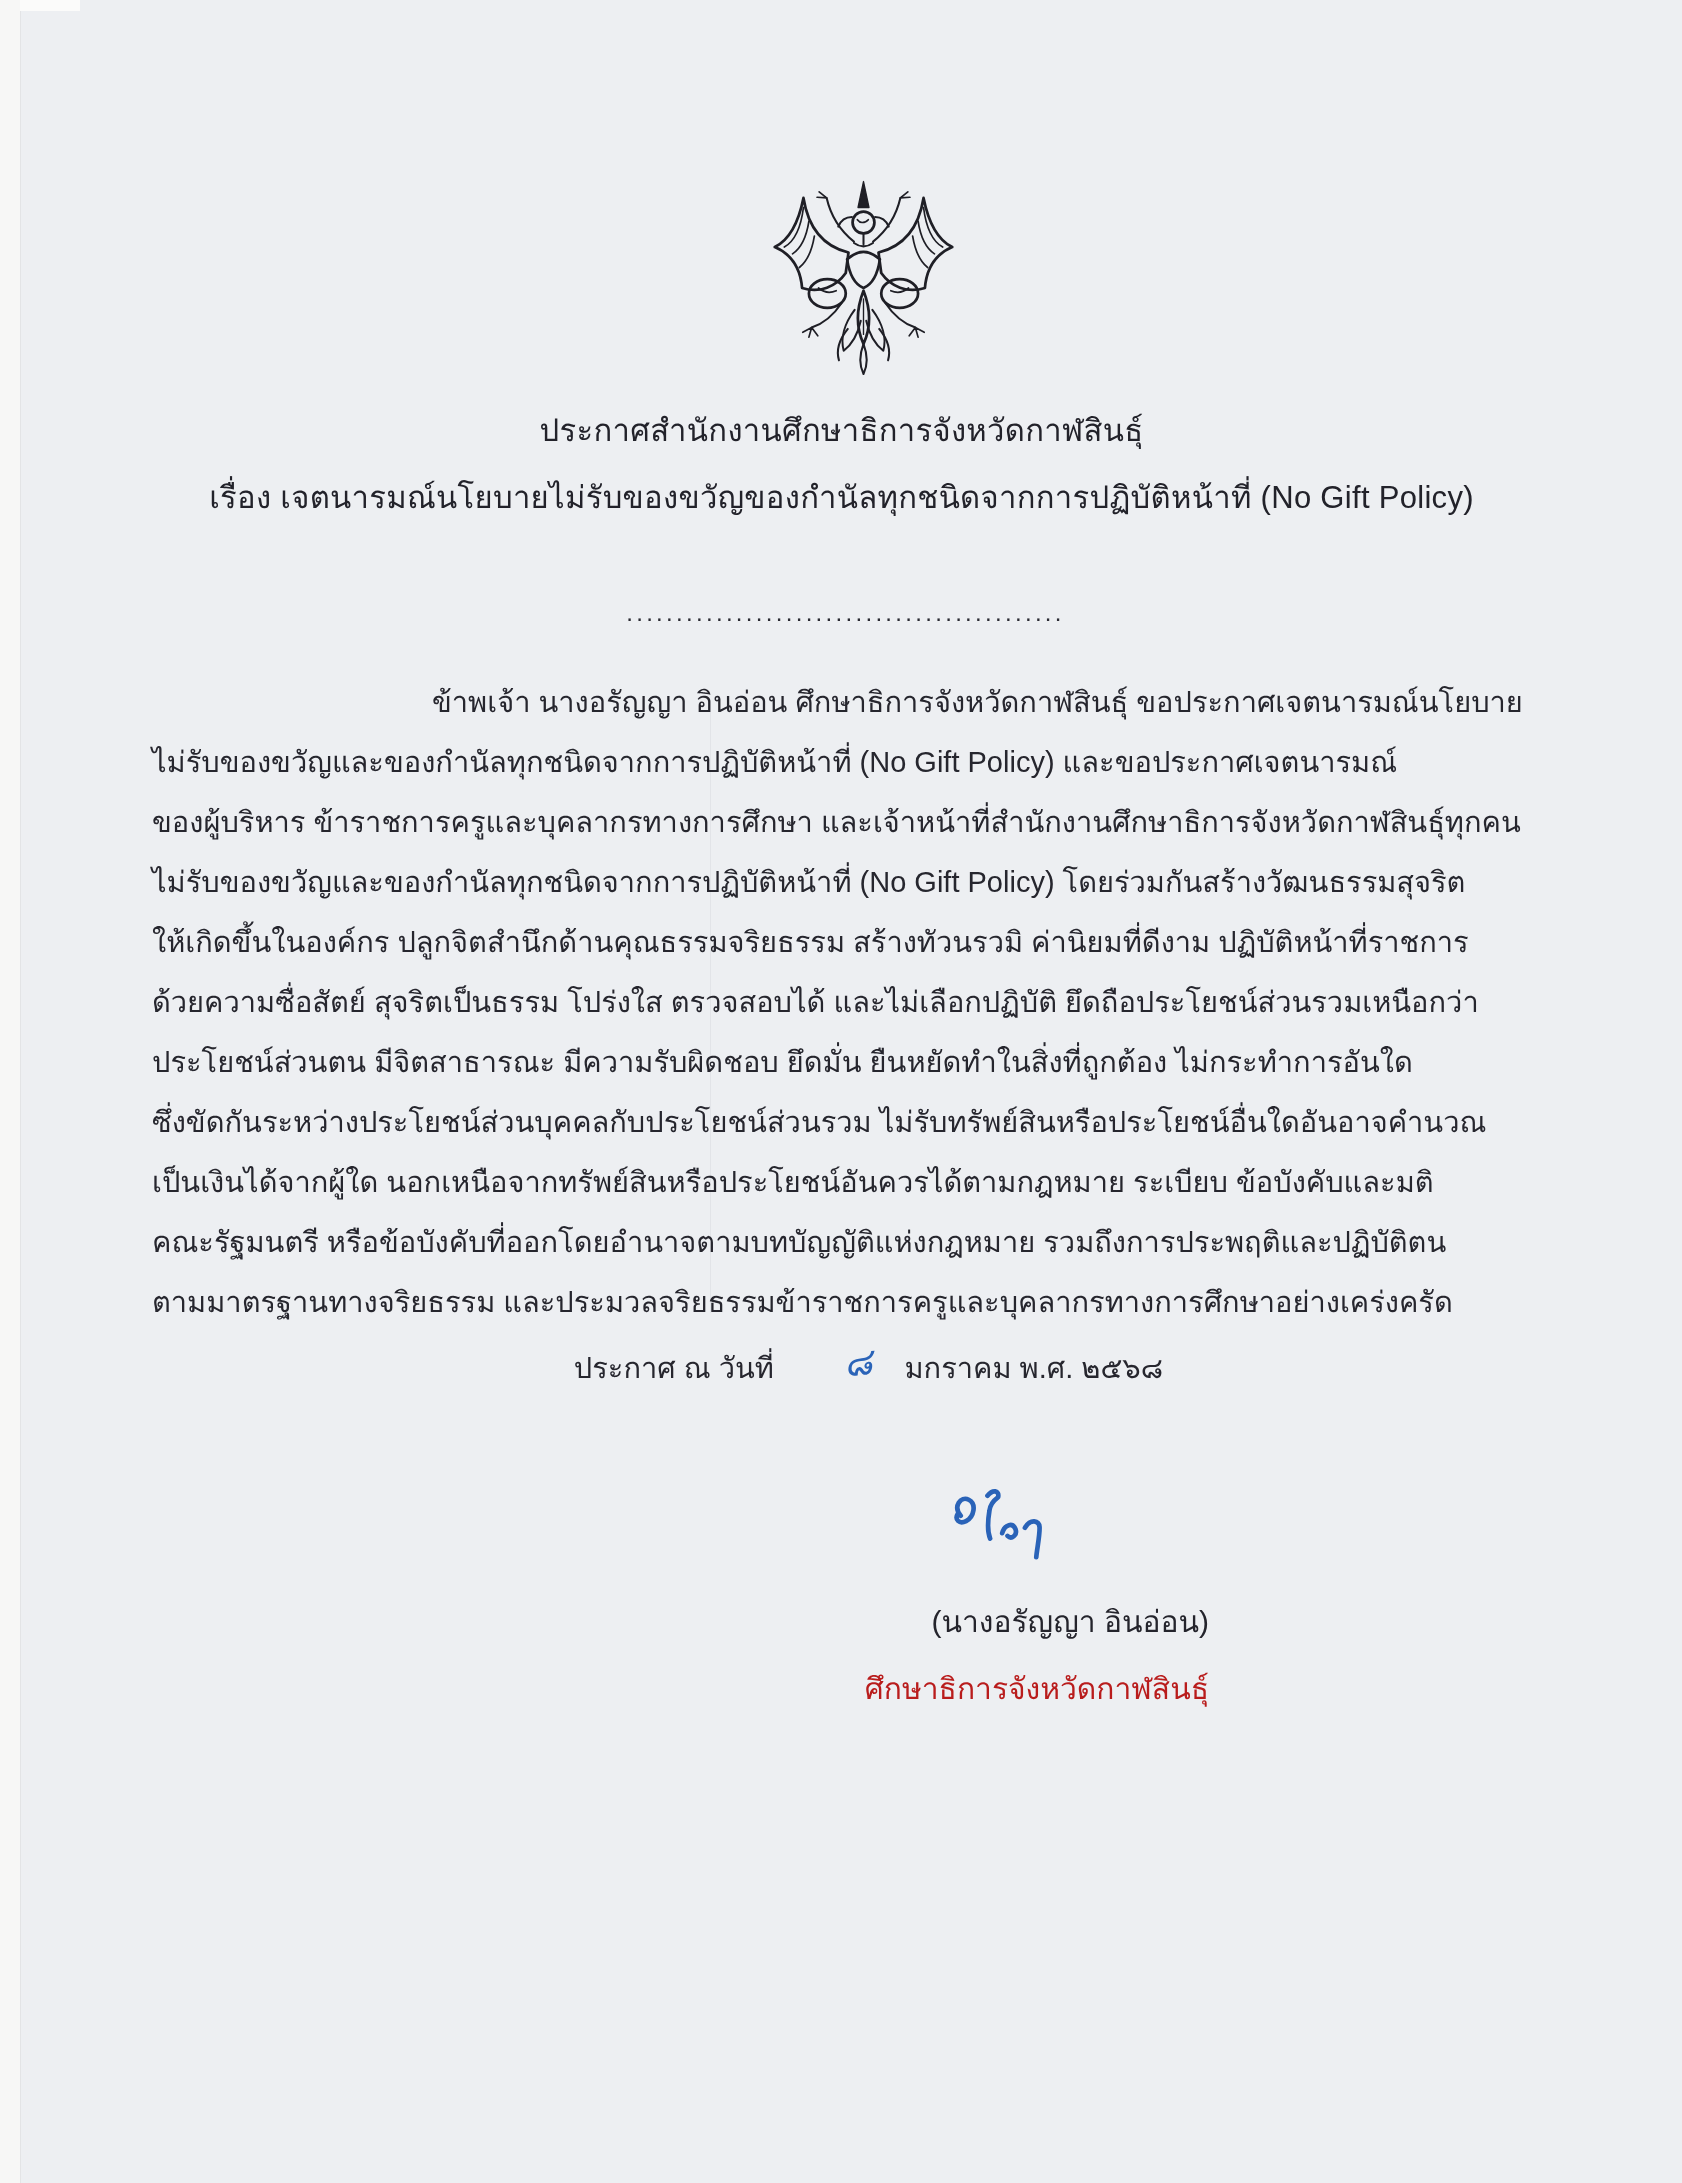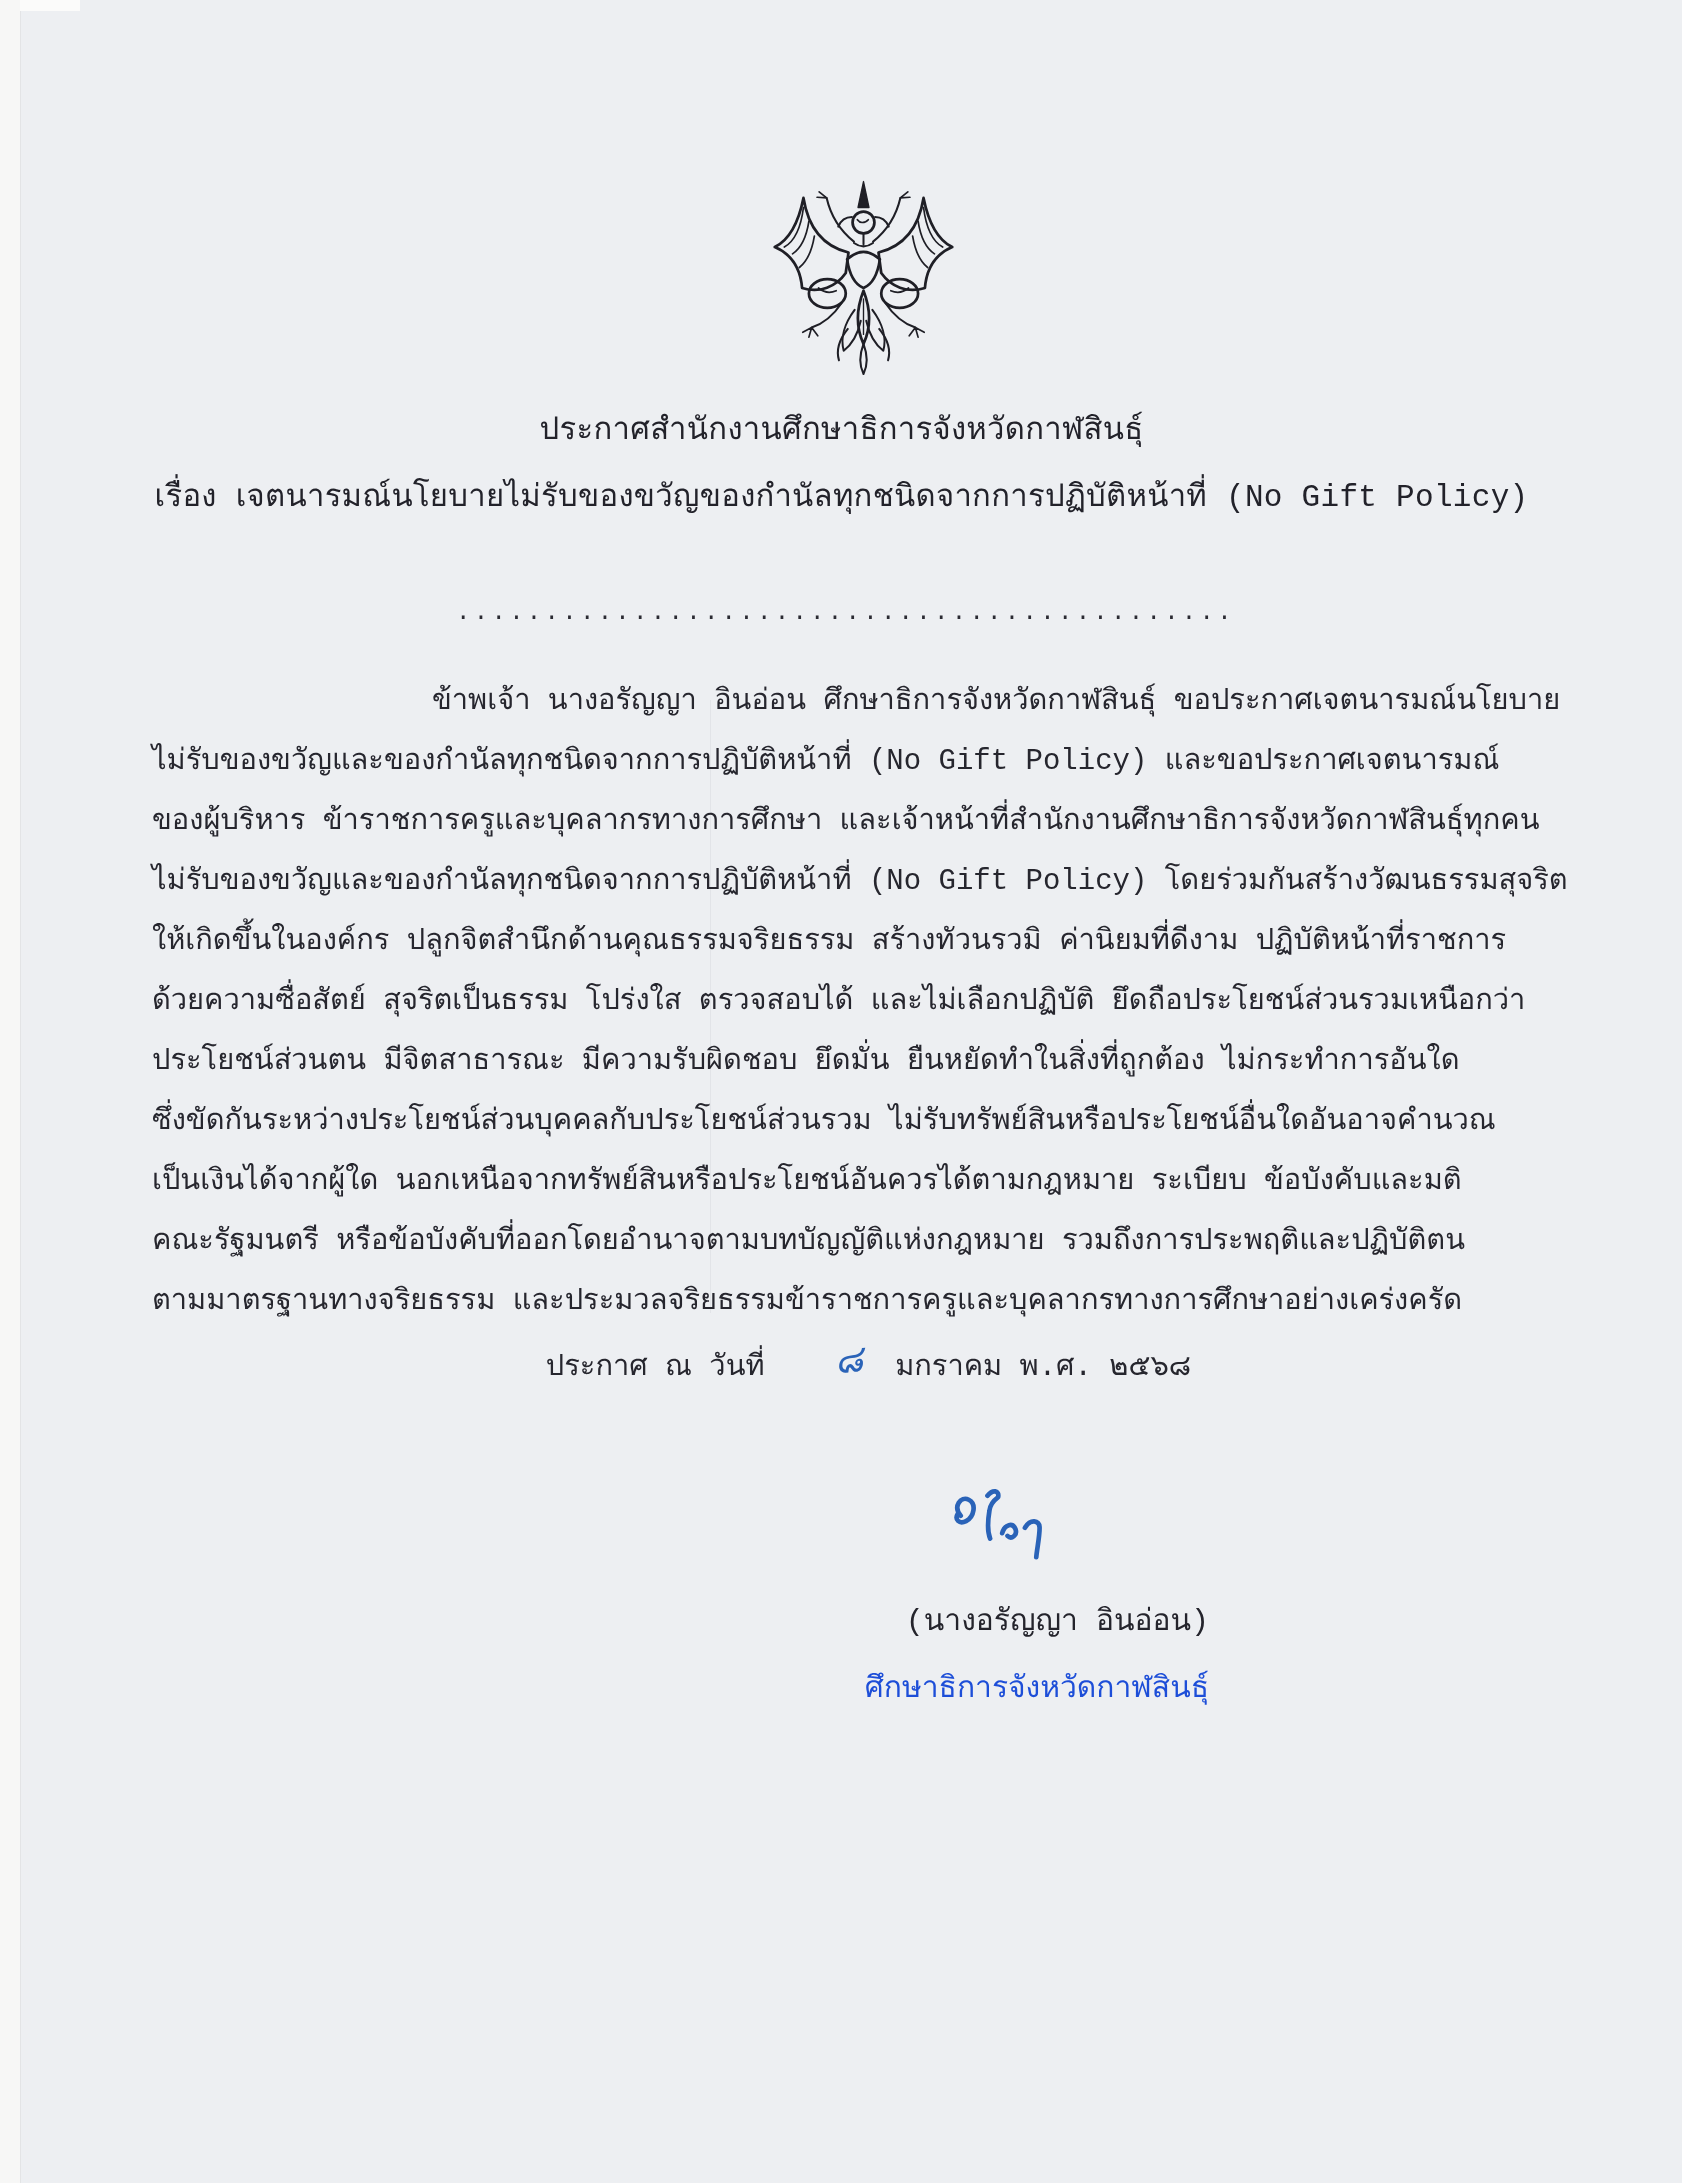--- a/index.html
+++ b/index.html
@@ -7,21 +7,20 @@
     background:#d8d8da;
     font-family:"Liberation Sans","DejaVu Sans",sans-serif;
   }
   .page{
     position:relative;
     width:1683px;
     height:2183px;
     background:#edeff2;
     color:#26262e;
     overflow:hidden;
-    font-family:Liberation Mono, monospace;
   }
   
   .scan-strip-left{
     position:absolute;left:0;top:0;width:20px;height:2183px;
     background:#f7f7f6;border-right:0.7px solid #e3e4e6;
   }
   .scan-notch-topleft{
     position:absolute;left:20px;top:0;width:60px;height:10.7px;background:#fbfbfa;
   }
   .scan-fold-line{
@@ -63,21 +62,21 @@
     font-style:italic;
   }
   .signature-mark{
     position:absolute;left:938px;top:1481px;width:127px;height:87px;
   }
   .signature-mark svg{width:100%;height:100%;}
   .signoff-block{
     position:absolute;left:716px;top:1598px;width:493px;text-align:right;
   }
   .signoff-name{font-size:30px;line-height:48px;color:#24242c;}
-  .signoff-title{font-size:30px;line-height:48px;margin-top:18.7px;color:#1d4ed8;}
+  .signoff-title{font-size:30px;line-height:48px;margin-top:18.7px;color:#b91c1c;}
 </style>
 </head>
 <body>
 
 <div class="page">
 
   <div class="scan-strip-left"></div>
   <div class="scan-notch-topleft"></div>
   <div class="scan-fold-line"></div>
 

